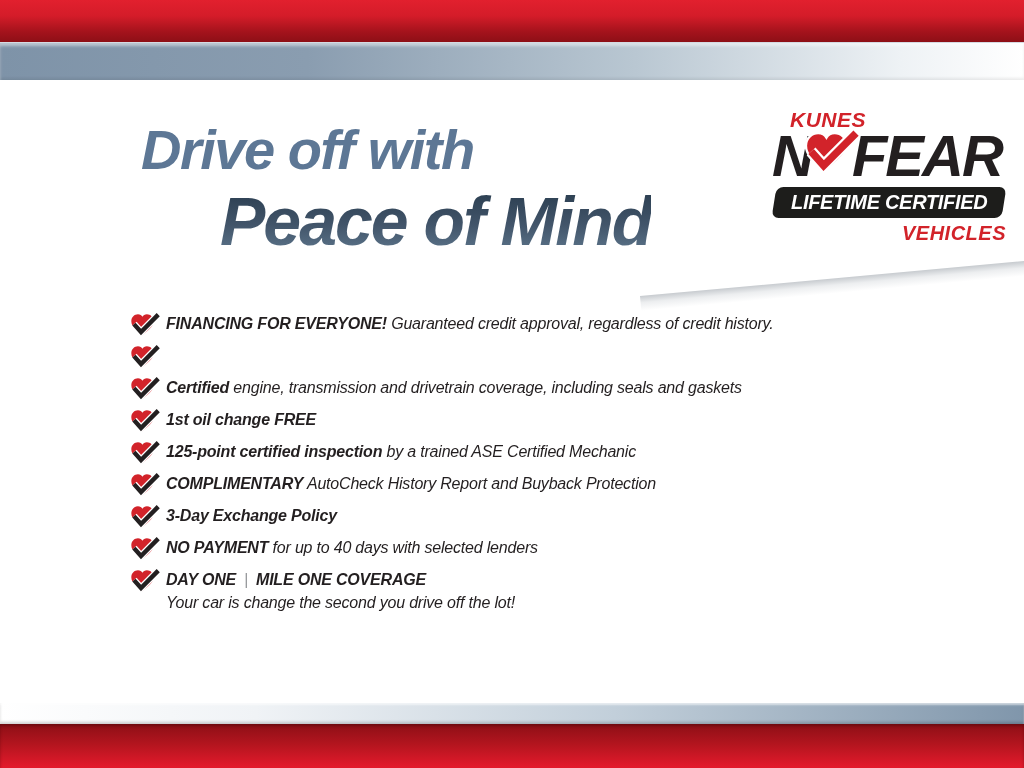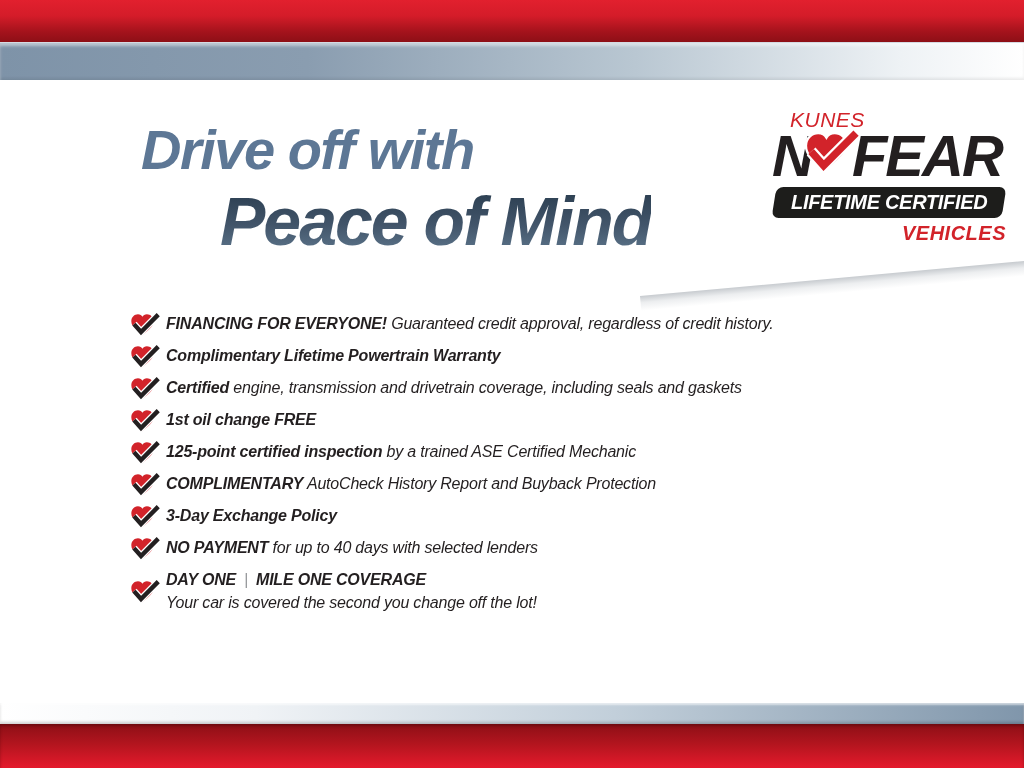--- a/index.html
+++ b/index.html
@@ -58,21 +58,21 @@
     color:#3d5267;
     background:linear-gradient(180deg,#283b4d 0%,#42556a 55%,#607automatic 100%);
     background:linear-gradient(180deg,#283b4d 0%,#42556a 55%,#60798f 100%);
     -webkit-background-clip:text;background-clip:text;margin-left:8px;
     -webkit-text-fill-color:transparent;
   }
   
   .logo{position:absolute;left:772px;top:108px;width:242px;height:140px;}
   .logo-kunes{
     position:absolute;left:18px;top:0;
-    color:var(--accent-red);font-weight:400;font-style:italic;
+    color:var(--accent-red);font-weight:700;font-style:italic;
     font-size:21px;letter-spacing:0.5px;white-space:nowrap;
   }
   .logo-row{
     position:absolute;left:0;top:19px;
     display:flex;align-items:center;
     color:var(--ink);font-weight:700;font-style:italic;
     font-size:58px;line-height:1;letter-spacing:-2px;white-space:nowrap;
   }
   .logo-heart{width:56px;height:48px;margin:-6px -7px 0 -9px;flex:0 0 auto;}
   .logo-bar{
@@ -87,21 +87,21 @@
     font-size:20px;letter-spacing:-0.3px;white-space:nowrap;
   }
   .logo-vehicles{
     position:absolute;right:8px;top:114px;
     color:var(--accent-red);font-weight:700;font-style:italic;
     font-size:20px;letter-spacing:0.5px;white-space:nowrap;
   }
   
   .benefits{position:absolute;left:130px;top:312px;}
   .benefit{display:flex;align-items:flex-start;height:32px;}
-  .benefit.tall{height:auto;align-items:center;}
+  .benefit.tall{height:auto;}
   .bullet-icon{width:30px;height:24px;margin:1px 6px 0 0;flex:0 0 auto;}
   .benefit-text{
     font-style:italic;font-size:16px;line-height:24px;
     letter-spacing:-0.2px;color:var(--ink);white-space:nowrap;
   }
   .benefit-text b{font-weight:700;}
   .pipe{color:var(--pipe-gray);font-weight:400;margin:0 8px;}
   .subline{margin-top:-1px;}
   
   .heart-fill{fill:var(--accent-red);}
@@ -148,21 +148,20 @@
     </svg>
     <div class="benefit-text"><b>FINANCING FOR EVERYONE!</b><span> Guaranteed credit approval, regardless of credit history.</span></div>
   </div>
 
   <div class="benefit">
     <svg class="bullet-icon" viewBox="0 0 34 27" aria-hidden="true">
       <path class="heart-fill" d="M13.5 25.5 C9 21 1.5 16 1.5 9.2 C1.5 4.6 5.1 1.4 9 1.4 C11.4 1.4 13.2 2.5 14.1 4.1 C15 2.5 16.8 1.4 19.2 1.4 C23.1 1.4 26.7 4.6 26.7 9.2 C26.7 16 18 21 13.5 25.5 Z"></path>
       <polyline class="check-halo" points="4.5,12.5 12.5,21.5 32,1.8"></polyline>
       <polyline class="check-ink" points="4.5,12.5 12.5,21.5 32,1.8"></polyline>
     </svg>
-    <div class="benefit-text"><b>Complimentary Lifetime Powertrain Warranty</b><span></span></div>
   </div>
 
   <div class="benefit">
     <svg class="bullet-icon" viewBox="0 0 34 27" aria-hidden="true">
       <path class="heart-fill" d="M13.5 25.5 C9 21 1.5 16 1.5 9.2 C1.5 4.6 5.1 1.4 9 1.4 C11.4 1.4 13.2 2.5 14.1 4.1 C15 2.5 16.8 1.4 19.2 1.4 C23.1 1.4 26.7 4.6 26.7 9.2 C26.7 16 18 21 13.5 25.5 Z"></path>
       <polyline class="check-halo" points="4.5,12.5 12.5,21.5 32,1.8"></polyline>
       <polyline class="check-ink" points="4.5,12.5 12.5,21.5 32,1.8"></polyline>
     </svg>
     <div class="benefit-text"><b>Certified</b><span> engine, transmission and drivetrain coverage, including seals and gaskets</span></div>
   </div>
@@ -213,17 +212,17 @@
   </div>
 
   <div class="benefit tall">
     <svg class="bullet-icon" viewBox="0 0 34 27" aria-hidden="true">
       <path class="heart-fill" d="M13.5 25.5 C9 21 1.5 16 1.5 9.2 C1.5 4.6 5.1 1.4 9 1.4 C11.4 1.4 13.2 2.5 14.1 4.1 C15 2.5 16.8 1.4 19.2 1.4 C23.1 1.4 26.7 4.6 26.7 9.2 C26.7 16 18 21 13.5 25.5 Z"></path>
       <polyline class="check-halo" points="4.5,12.5 12.5,21.5 32,1.8"></polyline>
       <polyline class="check-ink" points="4.5,12.5 12.5,21.5 32,1.8"></polyline>
     </svg>
     <div class="benefit-text">
       <div><b>DAY ONE</b><span class="pipe">|</span><b>MILE ONE COVERAGE</b></div>
-      <div class="subline">Your car is covered the second you change off the lot!</div>
+      <div class="subline">Your car is change the second you drive off the lot!</div>
     </div>
   </div>
 
 </div>
 
 </body></html>

